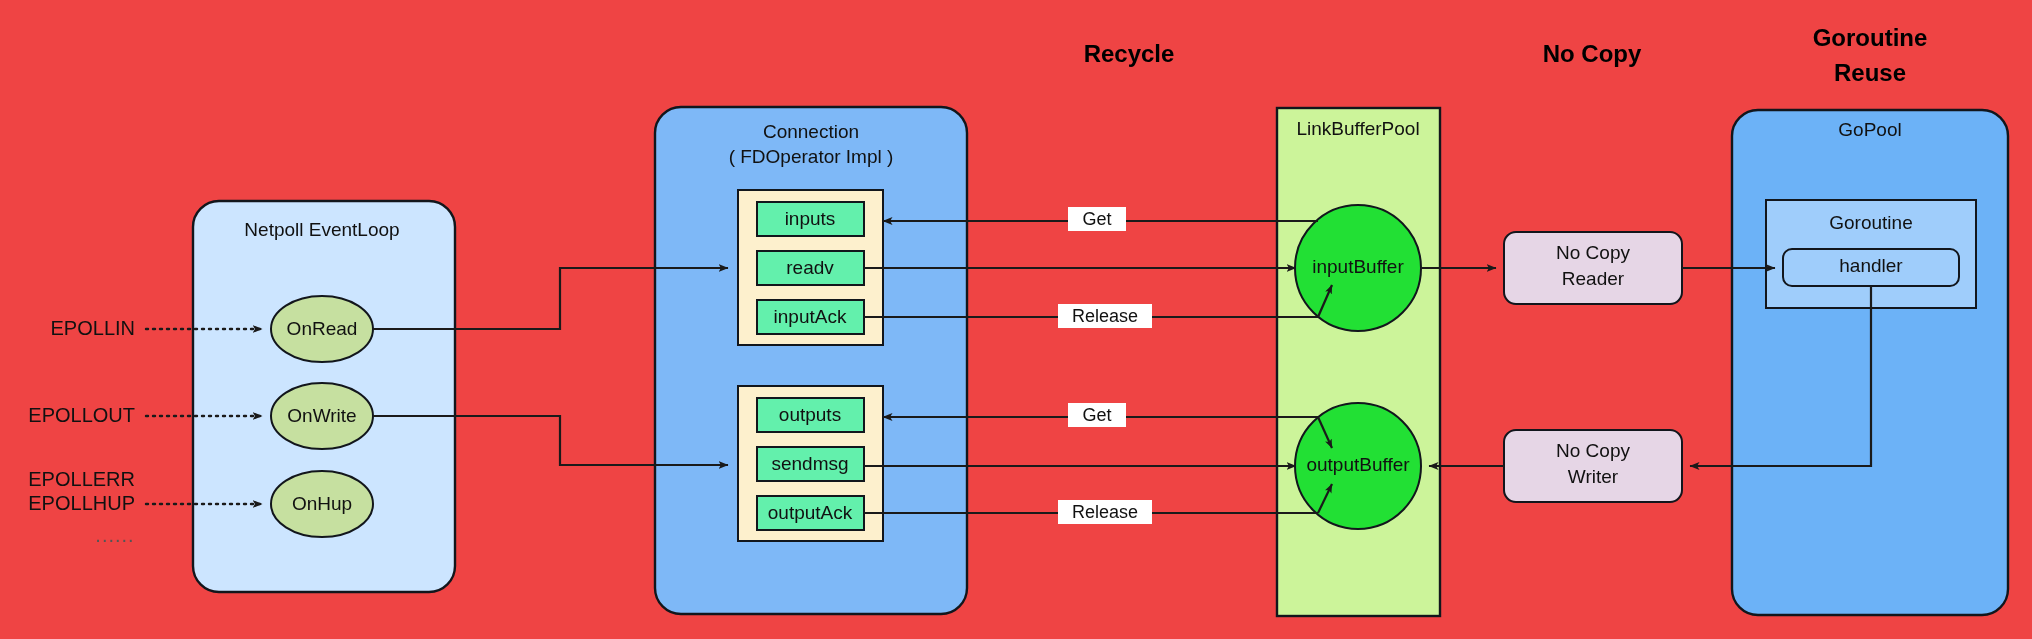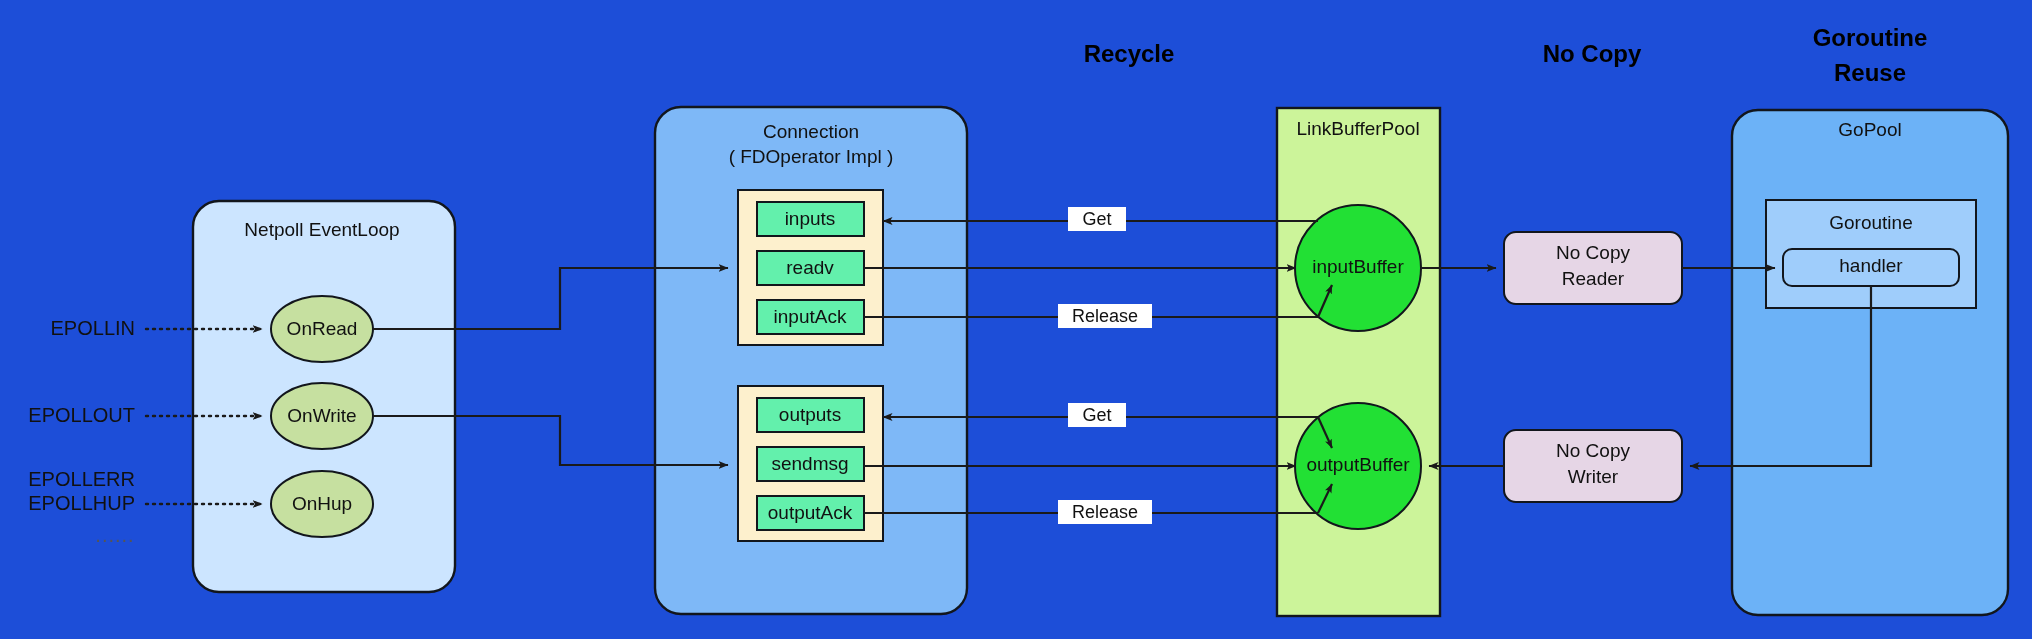--- a/index.html
+++ b/index.html
@@ -4,21 +4,21 @@
 <style>
   html, body {
     margin: 0;
     padding: 0;
     background: #ffffff;
   }
   #stage {
     position: relative;
     width: 2032px;
     height: 639px;
-    background: #1d4ed8;
+    background: #ef4444;
     font-family: "Liberation Sans", sans-serif;
     overflow: hidden;
   }
   svg#diagram {
     position: absolute;
     left: 0;
     top: 0;
     width: 2032px;
     height: 639px;
   }

